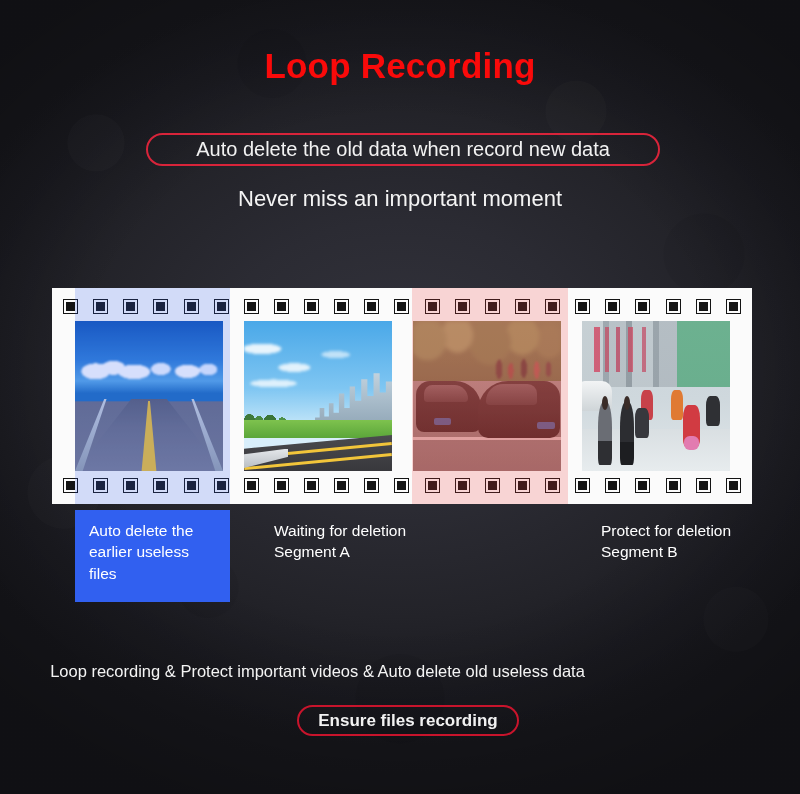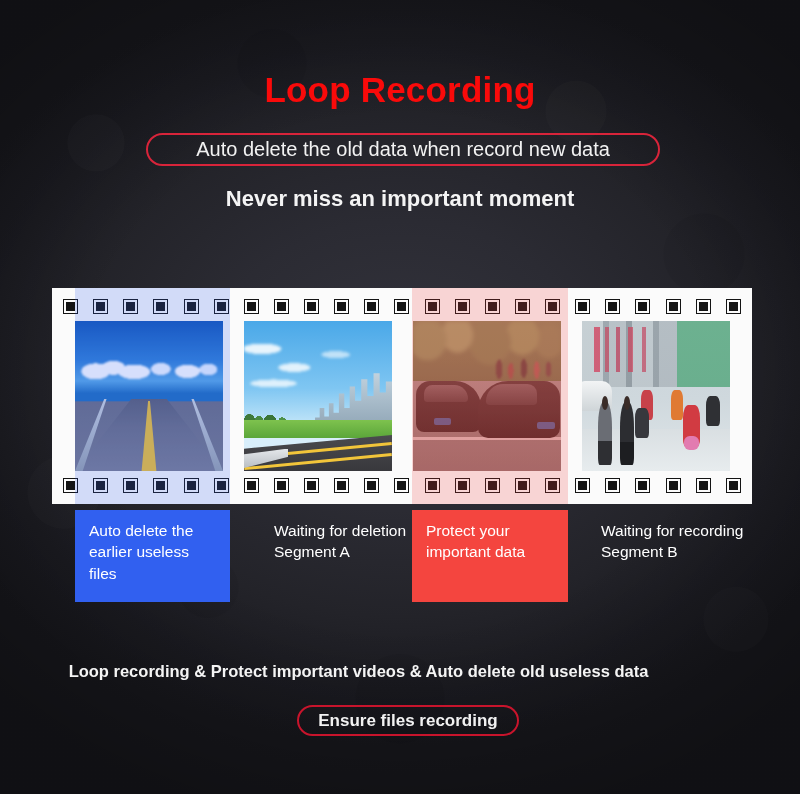--- a/index.html
+++ b/index.html
@@ -46,21 +46,21 @@
     inset: 0;
     pointer-events: none;
     background: radial-gradient(ellipse 70% 58% at 50% 47%, rgba(255,255,255,0) 55%, rgba(0,0,0,.30) 100%);
   }
 
   .layer { position: relative; z-index: 3; }
 
   
   .title {
     position: absolute;
-    top: 70px;
+    top: 46px;
     left: 0;
     width: 800px;
     text-align: center;
     color: #fa0a0a;
     font-size: 35px;
     font-weight: bold;
     letter-spacing: .2px;
   }
 
   .pill-outline {
@@ -83,21 +83,21 @@
     border-radius: 17px;
   }
   .tagline {
     position: absolute;
     top: 186px;
     left: 0;
     width: 800px;
     text-align: center;
     color: #f4f4f4;
     font-size: 22px;
-    font-weight: bold;
+    font-weight: normal;
   }
 
   
   .filmstrip {
     position: absolute;
     left: 52px;
     top: 288px;
     width: 700px;
     height: 216px;
     background: #fbfbfb;
@@ -399,22 +399,21 @@
 
   
   .footer-line {
     position: absolute;
     top: 662px;
     left: 0;
     width: 635px;
     text-align: center;
     color: #f4f4f4;
     font-size: 16.5px;
-    font-weight: bold;
-    padding-left: 41px;
+    font-weight: normal;
   }
   .footer-pill {
     top: 705px;
     left: 297px;
     width: 222px;
     height: 31px;
     font-size: 17px;
     font-weight: bold;
     border-radius: 16px;
     border-color: #c8142c;
@@ -544,22 +543,21 @@
         <i></i>
           <i></i>
         <i></i>
       </div>
 
     </div>
 
     <div class="captions">
       <div class="cap blue">Auto delete the earlier useless files</div>
       <div class="cap plain1">Waiting for deletion Segment A</div>
-      <div class="cap red">Protect your important data</div>
-      <div class="cap plain2">Waiting for recording Segment B</div>
+      <div class="cap plain2">Protect for deletion Segment B</div>
     </div>
 
     <div class="footer-line">Loop recording &amp; Protect important videos &amp; Auto delete old useless data</div>
 
     <div class="pill-outline footer-pill">Ensure files recording</div>
 
   </div>
 </div>
 
 </body></html>

